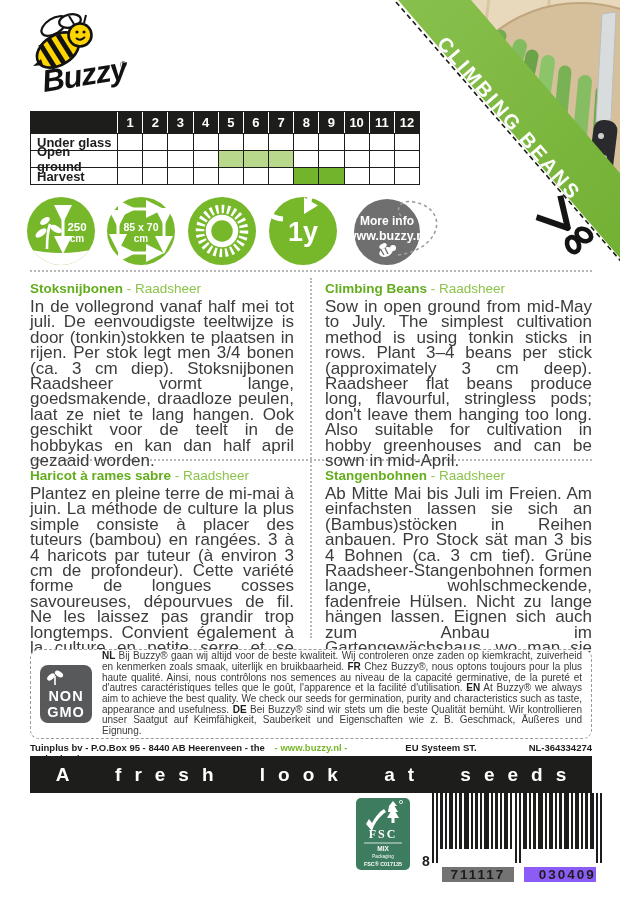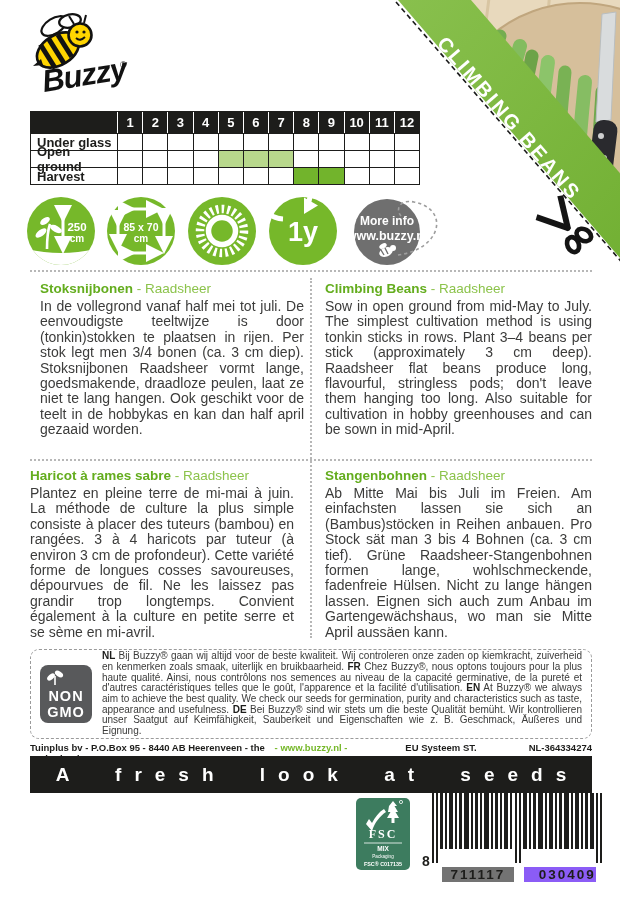--- a/index.html
+++ b/index.html
@@ -32,21 +32,21 @@
 
   
   .dot-h{position:absolute;left:30px;width:562px;height:0;border-top:2px dotted #b7b7b7;}
   .dot-v{position:absolute;left:310px;width:0;border-left:2px dotted #b7b7b7;}
 
   
   .desc{position:absolute;width:264px;}
   .desc h3{margin:0 0 2px 0;font-size:13.5px;line-height:16px;}
   .desc h3 .t{color:#64ad1e;font-weight:bold;}
   .desc h3 .v{color:#8cc34b;font-weight:normal;}
-  .desc p{margin:0;font-size:14px;line-height:15.4px;text-align:justify;color:#3c3c3b;}
+  .desc p{margin:0;font-size:17px;line-height:15.4px;text-align:justify;color:#3c3c3b;}
 
   
   .quality{position:absolute;left:30px;top:649px;width:562px;height:90px;box-sizing:border-box;
       border:1.5px dashed #9a9a9a;border-radius:9px;padding:7px 9px;display:flex;align-items:center;gap:10px;background:#fff;}
   .fineprint{flex:1;font-size:10px;line-height:10.7px;text-align:justify;color:#3a3a39;margin:0;}
   .fineprint b{color:#1d1d1b;}
 
   
   .addr{position:absolute;left:30px;top:742px;width:562px;display:flex;align-items:baseline;
       font-size:9.5px;font-weight:bold;color:#1d1d1b;}
@@ -279,21 +279,21 @@
       <path d="M31 55 L34 60 M35 53 L38 59" stroke="#6f6f6f" stroke-width="1.4"></path>
       <circle cx="43" cy="53" r="3" fill="#fff"></circle>
     </g>
     <path d="M48 60 C 92 54, 100 14, 64 7 C 50 4, 45 14, 51 21" fill="none" stroke="#9e9e9e" stroke-width="1.6" stroke-dasharray="3.2 3"></path>
   </svg>
 
   <div class="dot-h" style="top:270px"></div>
   <div class="dot-v" style="top:278px;height:360px"></div>
   <div class="dot-h" style="top:459px"></div>
 
-  <section class="desc" style="left:40px;top:281px">
+  <section class="desc" style="left:30px;top:281px">
     <h3><span class="t">Stoksnijbonen</span><span class="v"> - Raadsheer</span></h3>
     <p>In de vollegrond vanaf half mei tot juli. De eenvoudigste teeltwijze is door (tonkin)stokken te plaatsen in rijen. Per stok legt men 3/4 bonen (ca. 3 cm diep). Stoksnijbonen Raadsheer vormt lange, goedsmakende, draadloze peulen, laat ze niet te lang hangen. Ook geschikt voor de teelt in de hobbykas en kan dan half april gezaaid worden.</p>
   </section>
   <section class="desc" style="left:325px;top:281px;width:267px">
     <h3><span class="t">Climbing Beans</span><span class="v"> - Raadsheer</span></h3>
     <p>Sow in open ground from mid-May to July. The simplest cultivation method is using tonkin sticks in rows. Plant 3–4 beans per stick (approximately 3 cm deep). Raadsheer flat beans produce long, flavourful, stringless pods; don't leave them hanging too long. Also suitable for cultivation in hobby greenhouses and can be sown in mid-April.</p>
   </section>
   <section class="desc" style="left:30px;top:468px">
     <h3><span class="t">Haricot à rames sabre</span><span class="v"> - Raadsheer</span></h3>
     <p>Plantez en pleine terre de mi-mai à juin. La méthode de culture la plus simple consiste à placer des tuteurs (bambou) en rangées. 3 à 4 haricots par tuteur (à environ 3 cm de profondeur). Cette variété forme de longues cosses savoureuses, dépourvues de fil. Ne les laissez pas grandir trop longtemps. Convient également à la culture en petite serre et se sème en mi-avril.</p>

